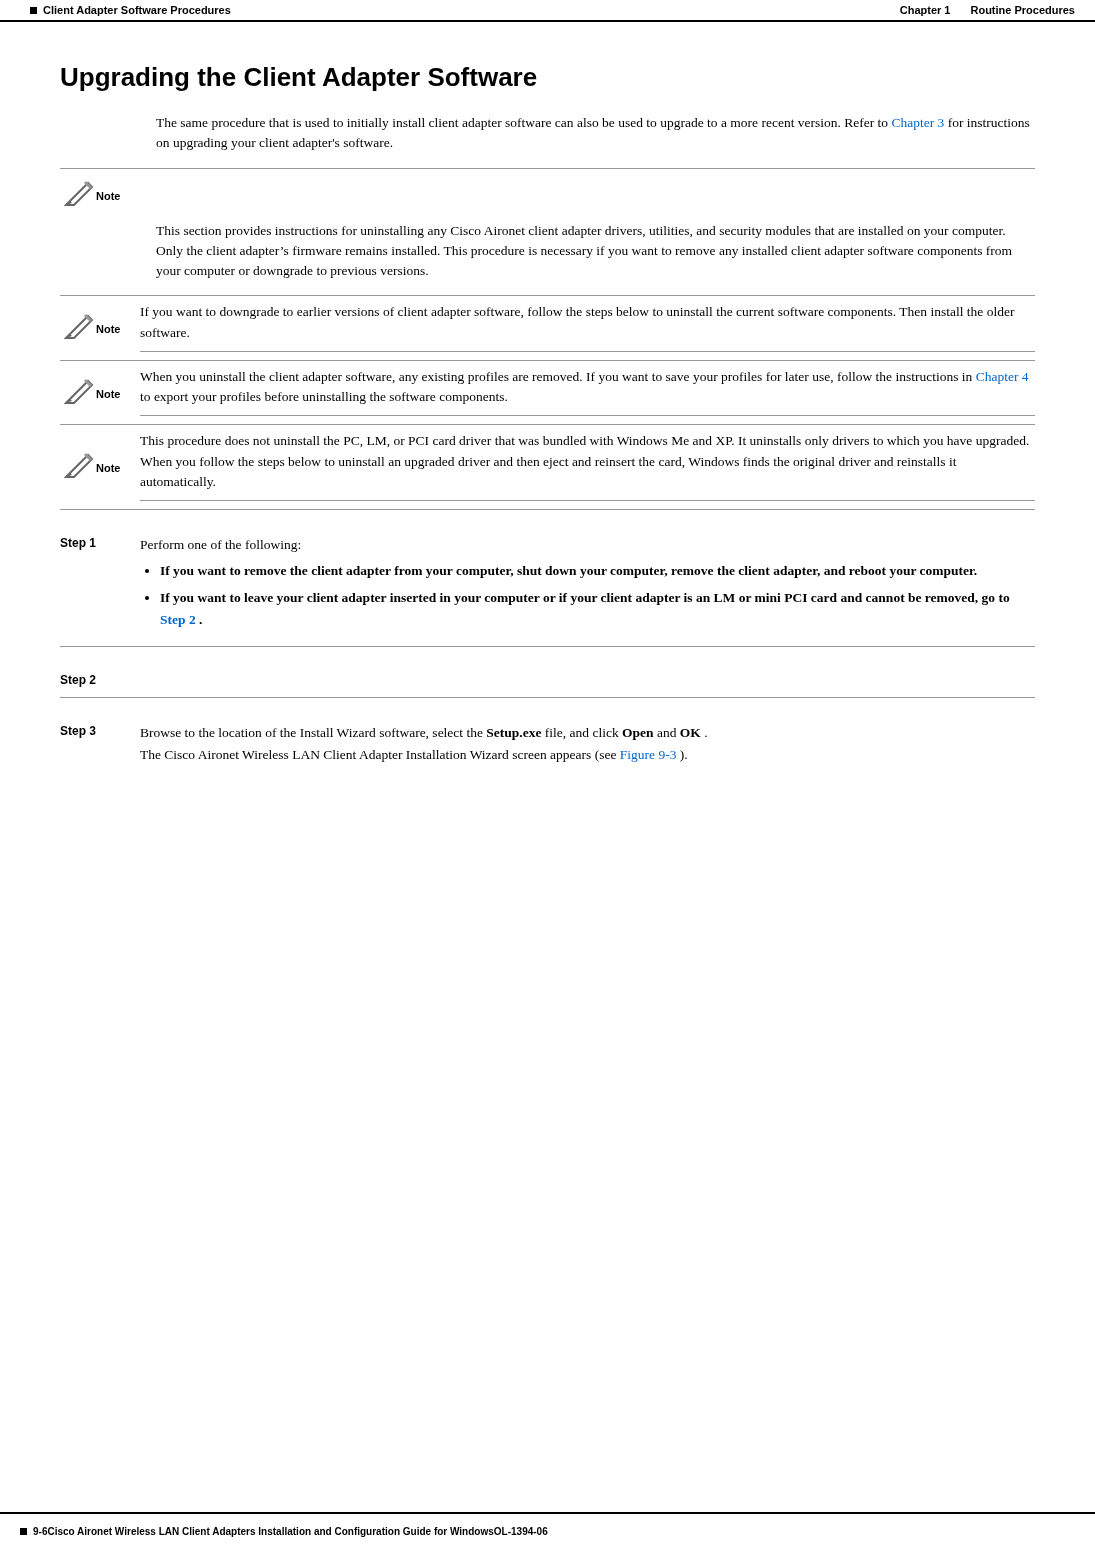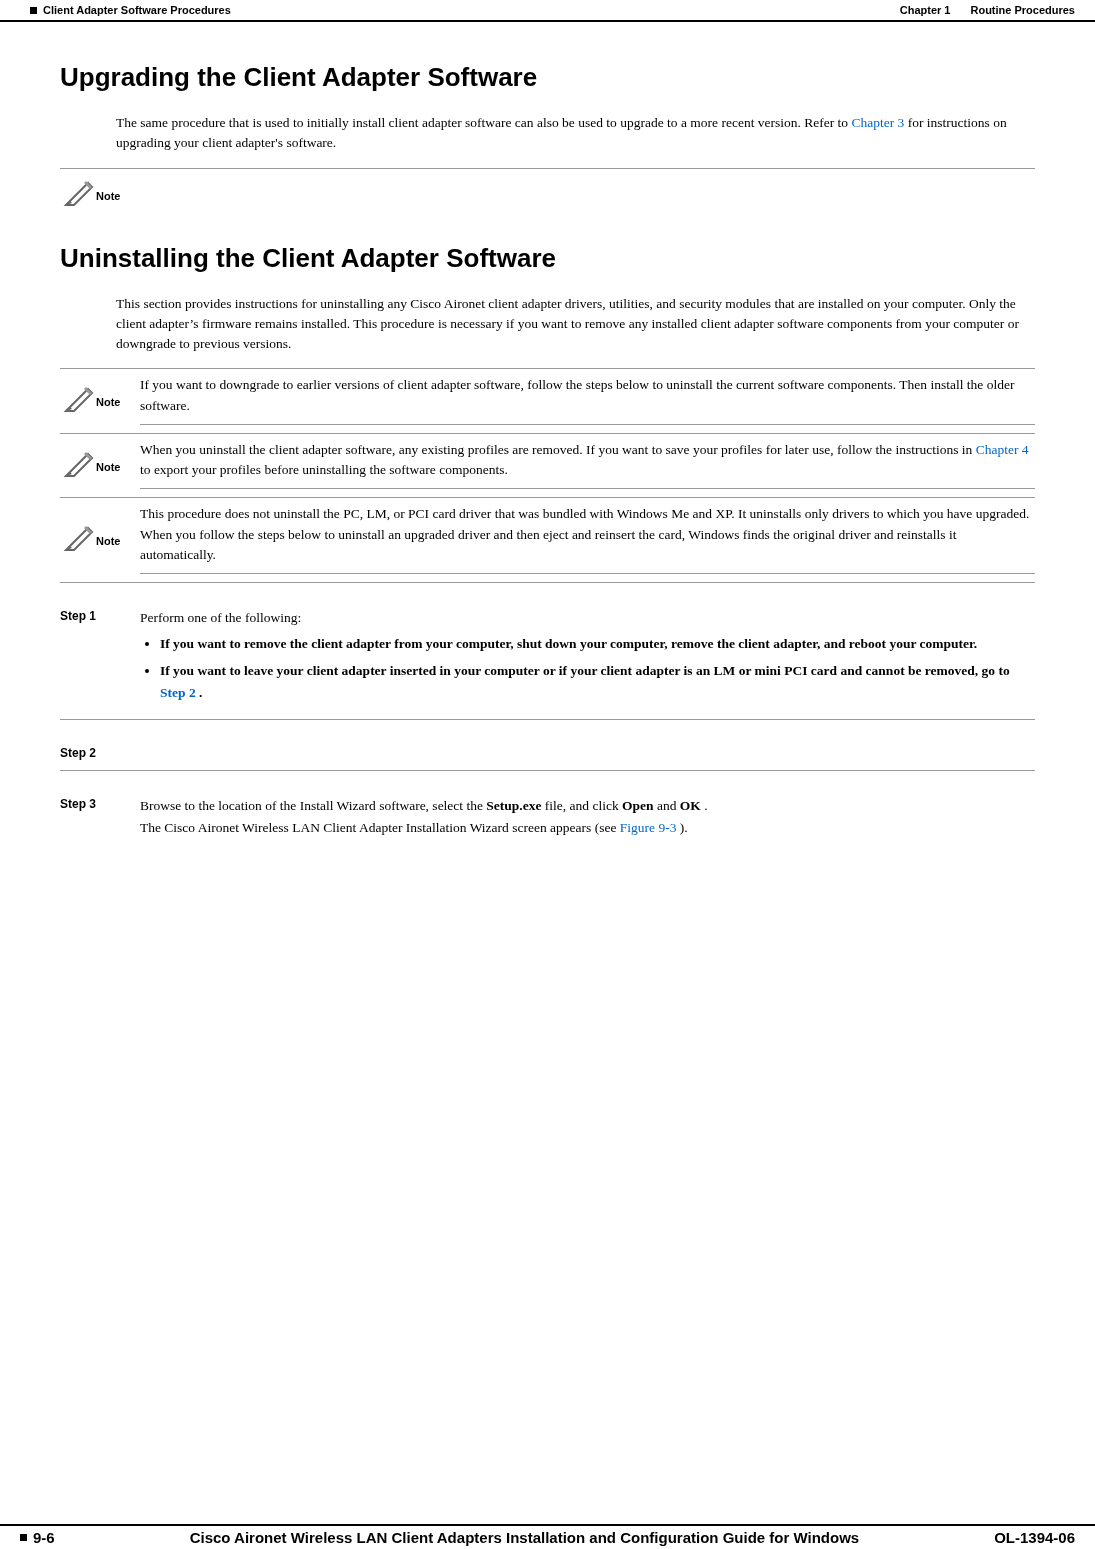--- a/index.html
+++ b/index.html
@@ -41,24 +41,24 @@
     }
 
     
     .footer-bar {
       position: absolute;
       bottom: 0;
       left: 0;
       right: 0;
       border-top: 2px solid #000;
       display: flex;
-      justify-content: space-between;
-      align-items: center;
-      padding: 3px 20px;
-      font-size: 15px;
+      justify-content: flex-start;
+      align-items: center;
+      padding: 12px 20px;
+      font-size: 10px;
       font-family: Arial, sans-serif;
       font-weight: bold;
     }
     .footer-left {
       display: flex;
       align-items: center;
       gap: 6px;
     }
     .footer-bullet {
       width: 7px;
@@ -76,21 +76,21 @@
     .section-title {
       font-family: Arial, sans-serif;
       font-size: 26px;
       font-weight: bold;
       margin-bottom: 20px;
       margin-top: 10px;
     }
 
     
     .body-text {
-      margin-left: 56px;
+      margin-left: 96px;
       margin-bottom: 14px;
       font-size: 13.5px;
       line-height: 1.5;
     }
 
     
     .note-container {
       display: flex;
       margin-bottom: 8px;
       margin-top: 8px;
@@ -192,21 +192,20 @@
     <div class="note-icon-col">
       <svg class="note-icon" viewBox="0 0 36 36" width="36" height="36">
         <path d="M6 28 L10 24 L28 6 L32 10 L14 28 Z" fill="none" stroke="#666" stroke-width="2"></path>
         <path d="M6 28 L10 24 L12 26 Z" fill="#666"></path>
         <path d="M26 4 L32 10 L30 12 L24 6 Z" fill="#999"></path>
       </svg>
       <span class="note-label">Note</span>
     </div>
   </div>
 
-  <h1 class="section-title" style="margin-top: 30px;">Uninstalling the Client Adapter Software</h1>
 
   <p class="body-text">This section provides instructions for uninstalling any Cisco Aironet client adapter drivers, utilities, and security modules that are installed on your computer. Only the client adapter’s firmware remains installed. This procedure is necessary if you want to remove any installed client adapter software components from your computer or downgrade to previous versions.</p>
 
   <div class="note-container">
     <div class="note-icon-col">
       <svg class="note-icon" viewBox="0 0 36 36" width="36" height="36">
         <path d="M6 28 L10 24 L28 6 L32 10 L14 28 Z" fill="none" stroke="#666" stroke-width="2"></path>
         <path d="M6 28 L10 24 L12 26 Z" fill="#666"></path>
         <path d="M26 4 L32 10 L30 12 L24 6 Z" fill="#999"></path>
       </svg>

